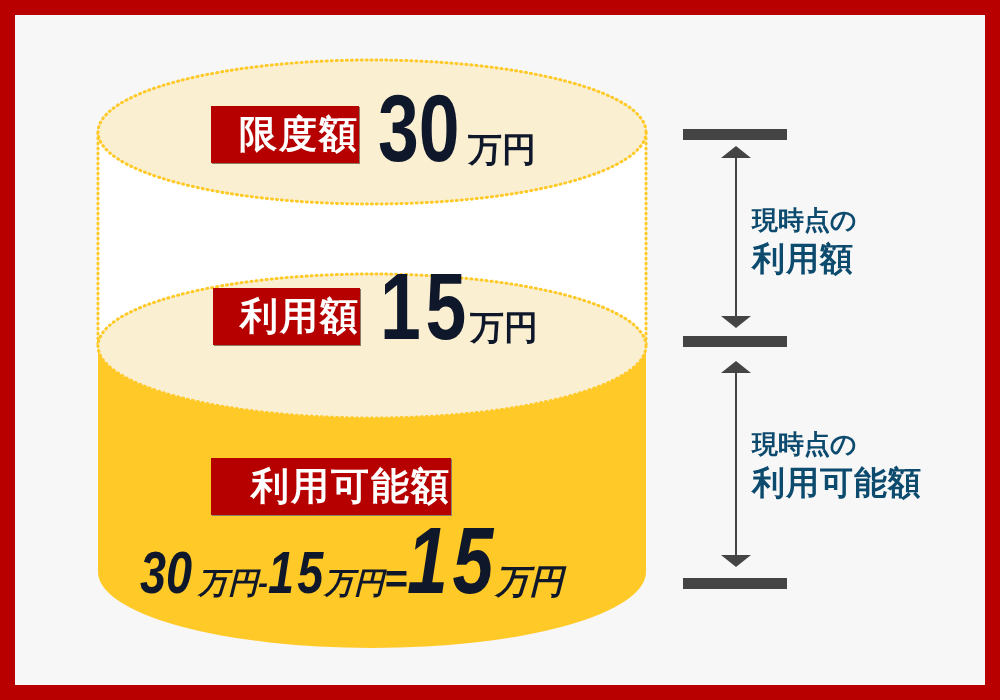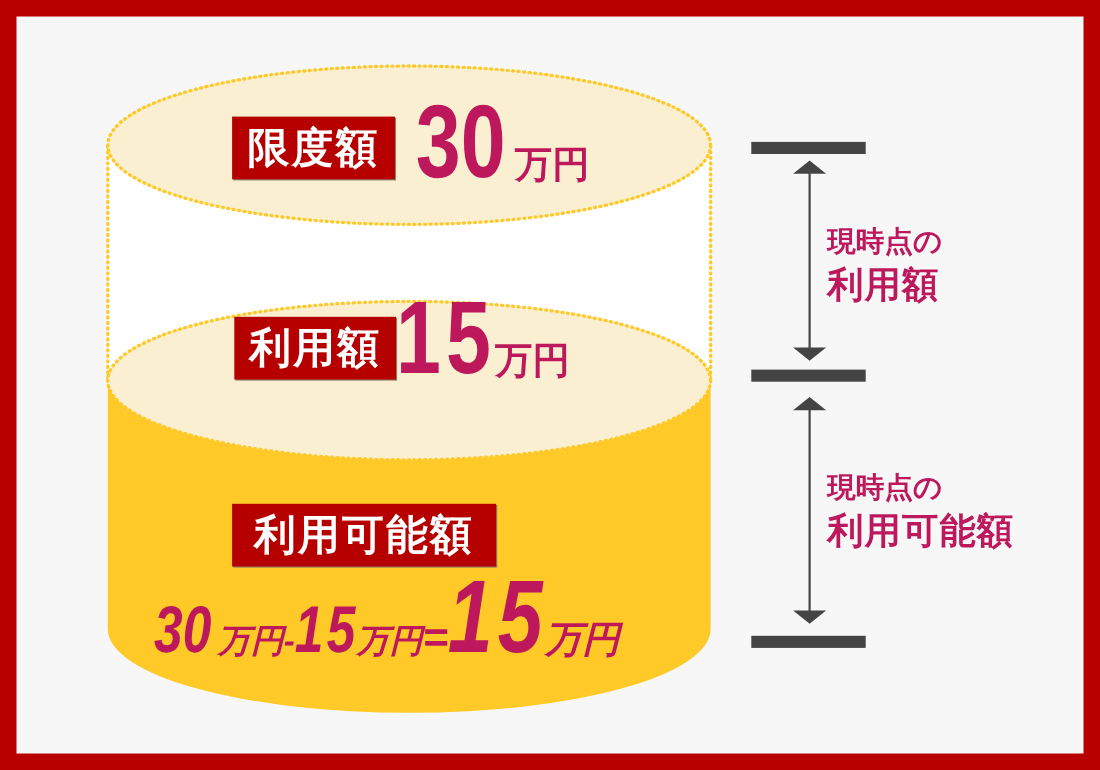--- a/index.html
+++ b/index.html
@@ -7,32 +7,32 @@
       width: 1000px; height: 700px; position: relative; overflow: hidden;
       font-family: "DejaVu Sans", "Liberation Sans", sans-serif;
     }
     .frame {
       position: absolute; left: 0; top: 0; width: 1000px; height: 700px;
       box-sizing: border-box; border: 15px solid #B80000; background: #F7F7F7;
     }
     svg.art { position: absolute; left: 0; top: 0; }
     .badge {
       position: absolute; background: #B60000; color: #fff; font-weight: bold;
-      font-size: 38px; line-height: 57px; height: 57px; text-align: center;
+      font-size: 38px; line-height: 57px; height: 57px; text-align: right;
       letter-spacing: 2px; box-shadow: 1px 1px 0 #8c7b6a;
       white-space: nowrap;
     }
     .amount {
-      position: absolute; color: #be185d; font-weight: bold; white-space: nowrap;
+      position: absolute; color: #0f172a; font-weight: bold; white-space: nowrap;
       font-family: "Liberation Sans", "DejaVu Sans", sans-serif;
     }
     .amount .num { display: inline-block; transform: scaleX(0.78); transform-origin: left bottom; }
     .amount .unit { font-size: 34px; }
     .note {
-      position: absolute; color: #be185d; font-weight: bold; white-space: nowrap;
+      position: absolute; color: #0c4a6e; font-weight: bold; white-space: nowrap;
     }
     .note .l1 { font-size: 26px; line-height: 34px; display: block; }
     .note .l2 { font-size: 33px; line-height: 44px; display: block; letter-spacing: 1px; }
   </style>
 </head>
 <body>
 
 <div class="frame"></div>
 
 <svg class="art" width="1000" height="700" viewBox="0 0 1000 700">
@@ -63,21 +63,21 @@
     <polygon points="736,567 721,555 751,555" fill="#444"></polygon>
   </g>
 </svg>
 
 <div class="badge" style="left:211px; top:106px; width:148px;">限度額</div>
 <div class="amount" style="left:378px; top:84px; height:90px;">
   <span class="num" style="font-size:94px; line-height:90px; width:90px;">30</span><span class="unit">万円</span>
 </div>
 
 <div class="badge" style="left:213px; top:288px; width:147px;">利用額</div>
-<div class="amount" style="left:360px; top:262px; height:90px;">
+<div class="amount" style="left:380px; top:262px; height:90px;">
   <span class="num" style="font-size:94px; line-height:90px; width:90px; letter-spacing:6px;">15</span><span class="unit">万円</span>
 </div>
 
 <div class="badge" style="left:211px; top:458px; width:240px;">利用可能額</div>
 <div class="amount" style="left:140px; top:518px; height:86px;font-style:italic;">
   <span class="num" style="font-size:60px; line-height:86px; width:58px;">30</span><span class="unit" style="font-size:30px;">万円</span><span style="font-size:30px;">-</span><span class="num" style="font-size:60px; line-height:86px; width:56px; letter-spacing:4px;">15</span><span class="unit" style="font-size:30px;">万円</span><span style="font-size:40px;">=</span><span class="num" style="font-size:94px; line-height:86px; width:88px; letter-spacing:6px;">15</span><span class="unit" style="font-size:34px;">万円</span>
 </div>
 
 <div class="note" style="left:752px; top:203px;">
   <span class="l1">現時点の</span>

